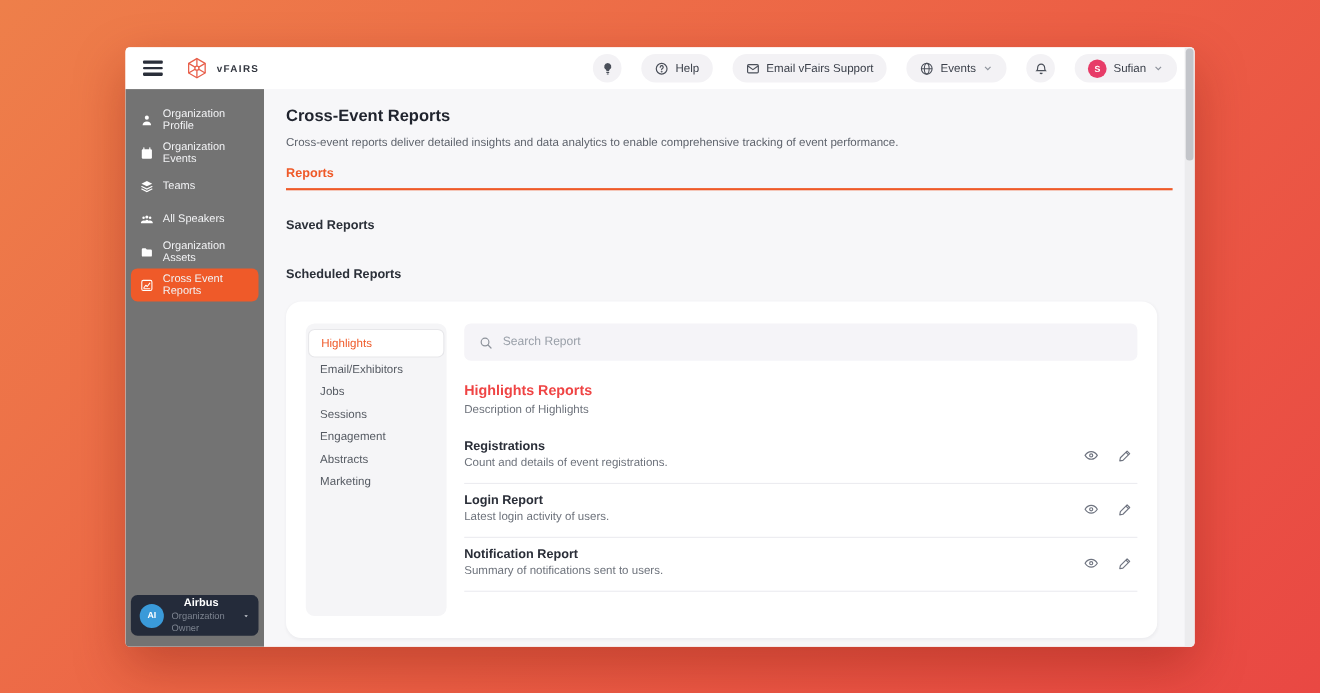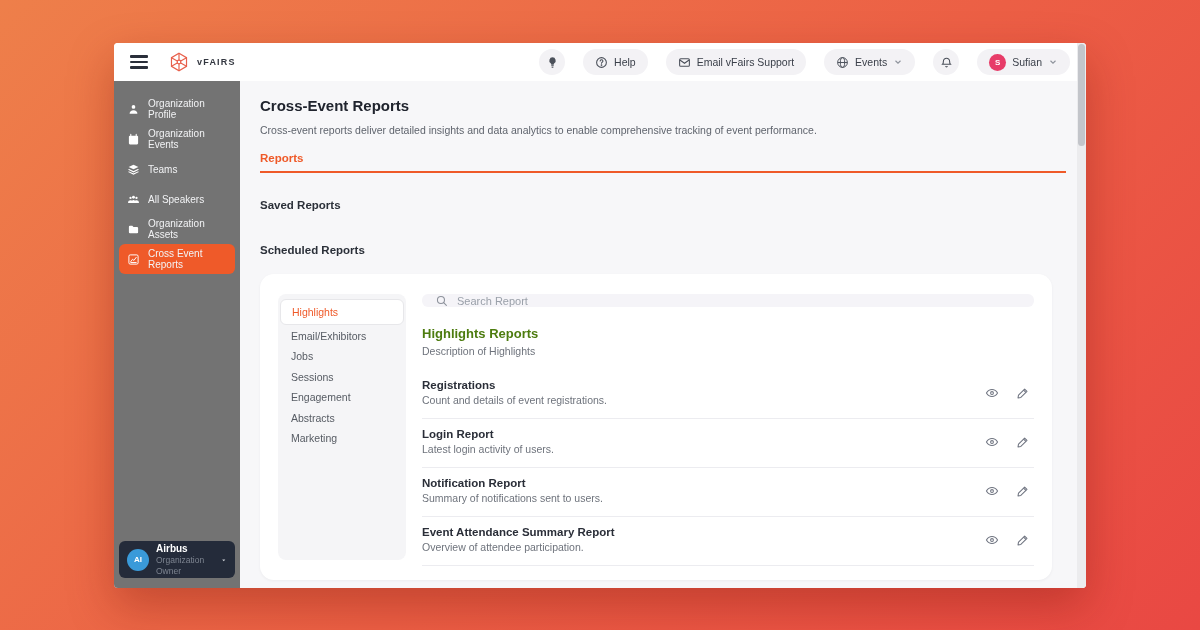--- a/index.html
+++ b/index.html
@@ -32,21 +32,21 @@
   
   .sidebar { width:126px; background:#737373; position:relative; padding-top:13px; flex:0 0 auto; }
   .side-item { height:30px; margin:0 5px; padding:0 8px; display:flex; align-items:center; gap:8px;
     color:#f2f3f5; font-size:10px; border-radius:6px; cursor:pointer; }
   .side-item svg { width:13px; height:13px; flex:0 0 auto; }
   .side-item.active { background:#ef5a29; }
   .org-card { position:absolute; left:5px; right:5px; bottom:10px; height:37px; background:#242b3a;
     border-radius:6px; display:flex; align-items:center; gap:7px; padding:0 8px; cursor:pointer; }
   .org-avatar { width:22px; height:22px; border-radius:50%; background:#3a9ad9; color:#fff;
     font-size:8px; font-weight:bold; display:flex; align-items:center; justify-content:center; flex:0 0 auto; }
-  .org-name { font-size:10px; font-weight:bold; color:#fff; line-height:1.2; }
+  .org-name { font-size:10px; font-weight:bold; color:#fff; line-height:1.2;margin-left:11px; }
   .org-role { font-size:8.5px; color:#7d8490; line-height:1.2; }
   .org-caret { margin-left:auto; width:10px; height:10px; color:#cfd3d9; }
 
   
   .main { flex:1; background:#f7f7f9; padding:16px 20px 0 20px; position:relative; }
   .page-title { font-size:15px; font-weight:bold; color:#20242e; }
   .page-desc { font-size:10.5px; color:#5f646d; margin-top:10px; }
   .tabs { display:flex; gap:26px; margin-top:16px;flex-direction:column; }
   .tab { font-size:11.5px; font-weight:bold; color:#2b3039; padding-bottom:7px; cursor:pointer; }
   .tab.active { color:#ef5a29; border-bottom:2px solid #ef5a29; }
@@ -63,21 +63,21 @@
   .rnav-item.active { background:#fff; border:1px solid #e7e7ea; color:#ef5a29; height:26px; margin-bottom:2px; }
 
   .card-right { flex:1; padding-left:16px; display:flex; flex-direction:column; min-width:0; }
   .search { height:34px; background:#f5f4f8; border-radius:6px; display:flex; align-items:center;
     gap:9px; padding:0 13px; }
   .search svg { width:13px; height:13px; color:#8d929b; flex:0 0 auto; }
   .search input { flex:1; border:none; background:transparent; outline:none; font-size:11px;
     color:#3b404a; font-family:"Liberation Sans","DejaVu Sans",sans-serif; }
   .search input::placeholder { color:#9aa0a9; }
 
-  .section-title { margin-top:19px; font-size:13px; font-weight:bold; color:#4d7c0f; }
+  .section-title { margin-top:19px; font-size:13px; font-weight:bold; color:#ef4444; }
   .section-sub { margin-top:4px; font-size:10.5px; color:#6e737c; }
 
   .report-list { margin-top:13px; }
   .report-row { display:flex; align-items:center; padding:9px 0 12px 0; border-bottom:1px solid #ececf0; }
   .rr-title { font-size:11.5px; font-weight:bold; color:#2a2e38; }
   .rr-desc { font-size:10.5px; color:#6e737c; margin-top:3px; }
   .rr-actions { margin-left:auto; display:flex; align-items:center; gap:17px; padding-right:4px; }
   .rr-actions svg { width:14px; height:14px; color:#6f7480; cursor:pointer; }
 
   
@@ -294,36 +294,20 @@
                     <path d="M2.5 12S6 6 12 6s9.5 6 9.5 6-3.5 6-9.5 6-9.5-6-9.5-6z"></path>
                     <circle cx="12" cy="12" r="2.4"></circle>
                   </svg>
                 <svg viewBox="0 0 24 24" fill="none" stroke="currentColor" stroke-width="1.8">
                     <path d="M14.8 5.2l4 4L8.3 19.7l-4.9.9.9-4.9z" stroke-linejoin="round"></path>
                     <path d="M13 7l4 4"></path>
                   </svg>
               </div>
             </div>
 
-            <div class="report-row">
-              <div>
-                <div class="rr-title">Event Attendance Summary Report</div>
-                <div class="rr-desc">Overview of attendee participation.</div>
-              </div>
-              <div class="rr-actions">
-                <svg viewBox="0 0 24 24" fill="none" stroke="currentColor" stroke-width="1.8">
-                    <path d="M2.5 12S6 6 12 6s9.5 6 9.5 6-3.5 6-9.5 6-9.5-6-9.5-6z"></path>
-                    <circle cx="12" cy="12" r="2.4"></circle>
-                  </svg>
-                <svg viewBox="0 0 24 24" fill="none" stroke="currentColor" stroke-width="1.8">
-                    <path d="M14.8 5.2l4 4L8.3 19.7l-4.9.9.9-4.9z" stroke-linejoin="round"></path>
-                    <path d="M13 7l4 4"></path>
-                  </svg>
-              </div>
-            </div>
 
           </div>
         </div>
       </div>
     </div>
   </div>
 
   <div class="scrollbar">
     <div class="scroll-thumb"></div>
   </div>

